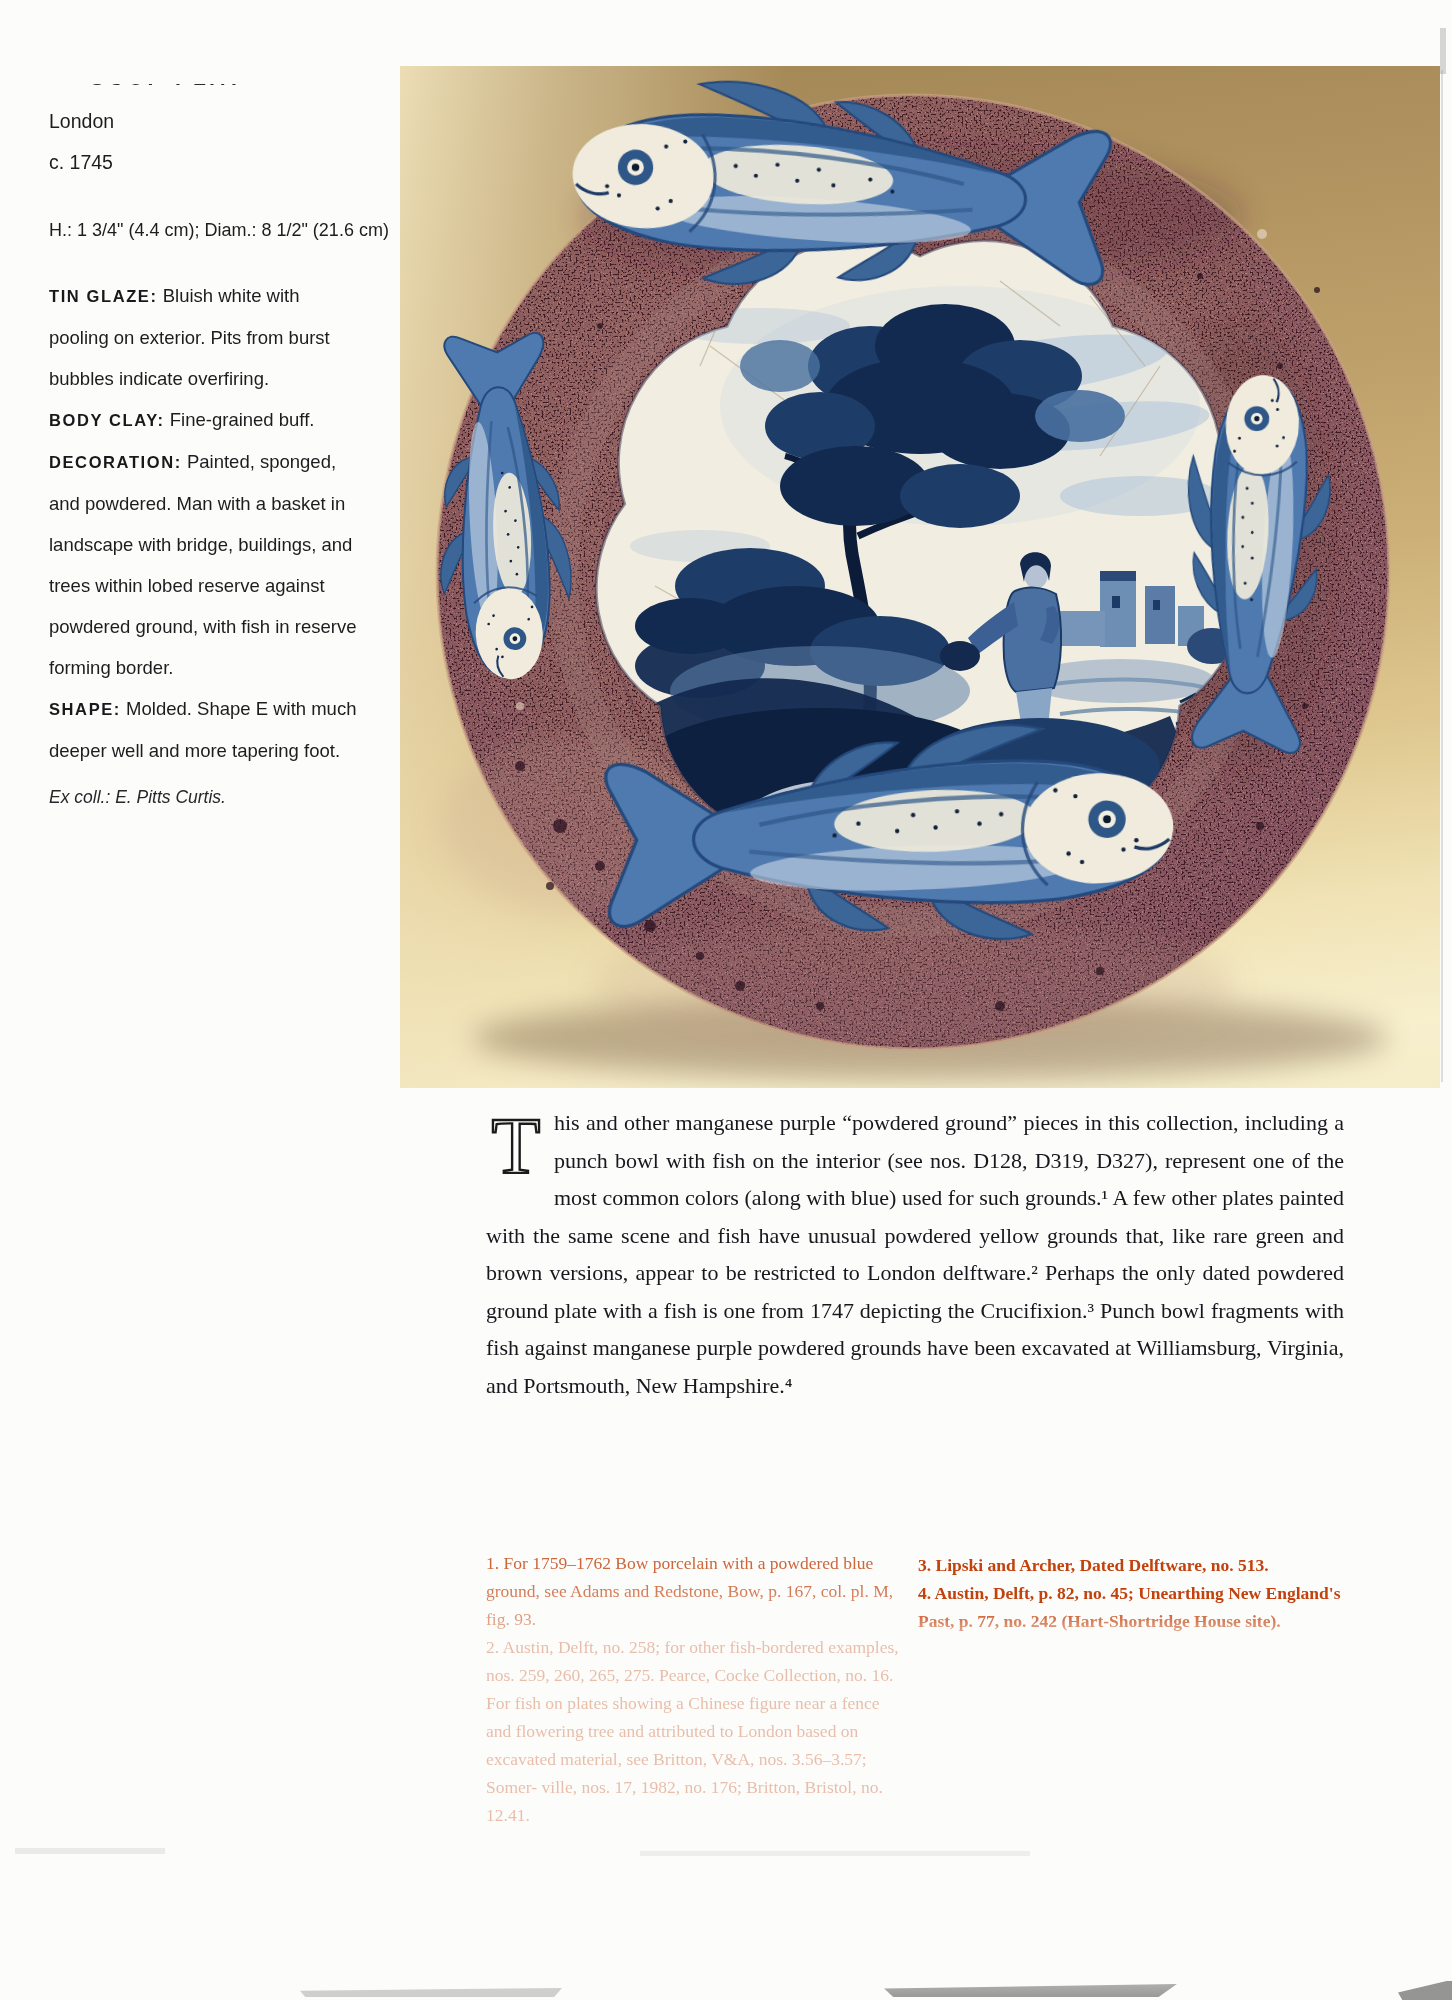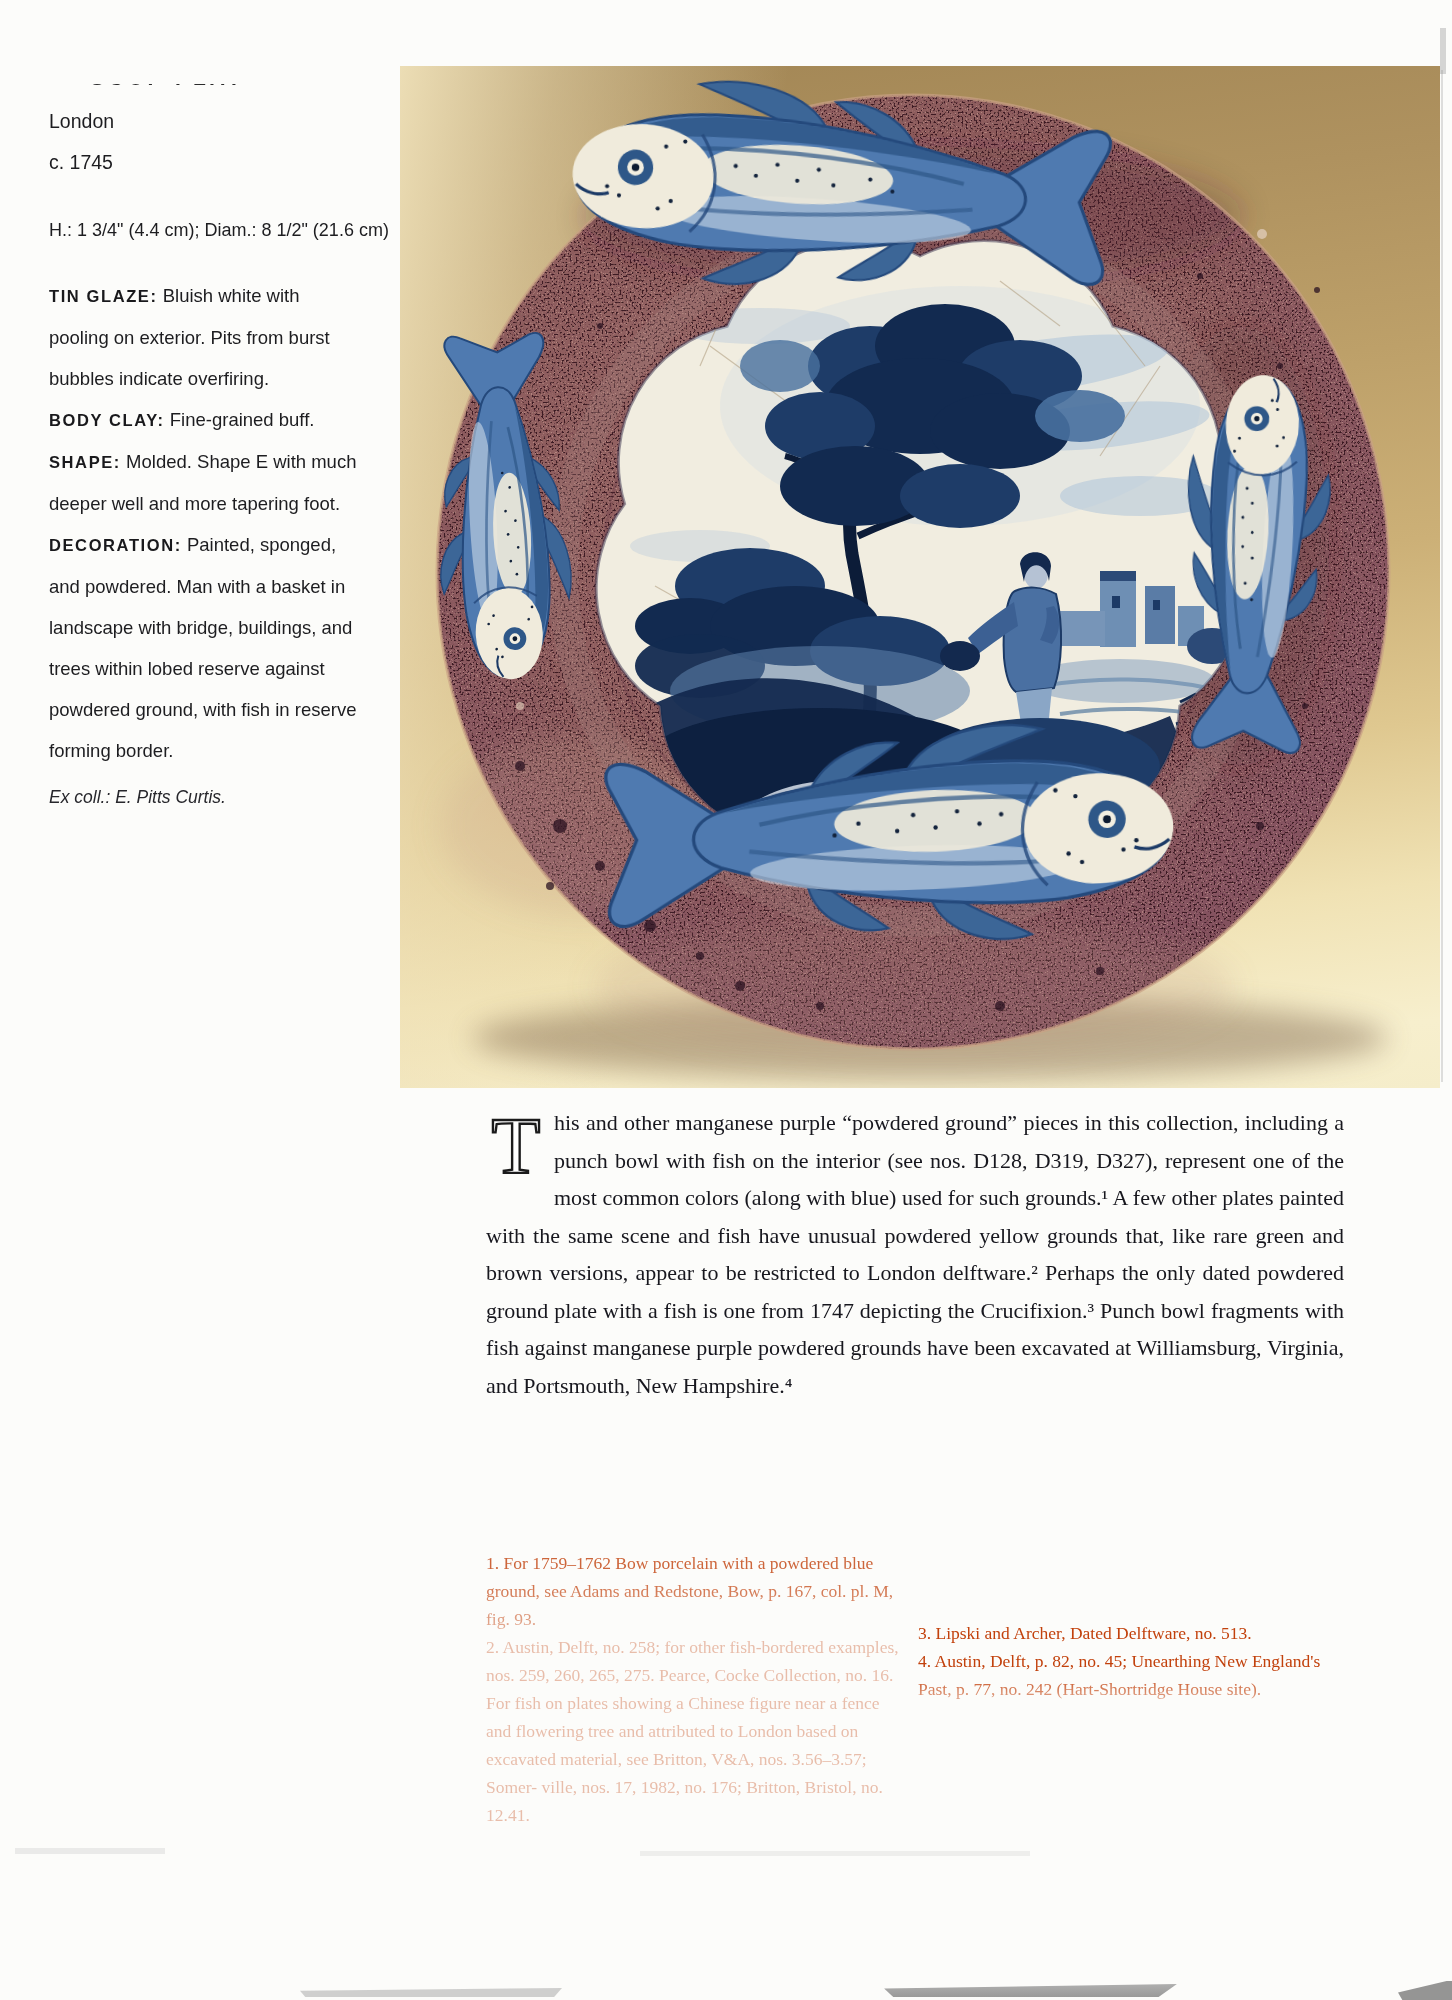--- a/index.html
+++ b/index.html
@@ -47,21 +47,21 @@
     color:#17171e;
   }
   .dropcap { float:left; width:56px; height:78px; margin:5px 10px 0 2px; }
 
   
   .fn {
     position:absolute; font-family:"Liberation Serif","DejaVu Serif",serif;
     font-size:17.5px; line-height:28px; color:#c2410c; text-align:left;
   }
   .fn-left  { left:486px; top:1549px; width:418px; }
-  .fn-right { left:918px; top:1619px; width:434px; }
+  .fn-right { left:918px; top:1551px; width:434px;font-weight:bold; }
   .fn p { margin:0; }
   .fn1 {
     opacity:.8;
     -webkit-mask-image:linear-gradient(#000 30%, rgba(0,0,0,.5));
             mask-image:linear-gradient(#000 30%, rgba(0,0,0,.5));
   }
   .fn2 { margin-top:10px; opacity:.33; filter:blur(.4px); }
   .fn4 {
     margin-top:12px;
     -webkit-mask-image:linear-gradient(#000 45%, rgba(0,0,0,.4));
@@ -89,22 +89,22 @@
     <div class="clipped-title">
       <span>SOUP PLATE</span>
     </div>
     <p class="cat-line cat-origin">London</p>
     <p class="cat-line">c. 1745</p>
     <p class="cat-line cat-dims">H.: 1 3/4" (4.4 cm); Diam.: 8 1/2" (21.6 cm)</p>
 
     <div class="cat-fields">
       <p class="cat-field"><span class="cat-label">TIN GLAZE:</span><span> Bluish white with pooling on exterior. Pits from burst bubbles indicate overfiring.</span></p>
       <p class="cat-field"><span class="cat-label">BODY CLAY:</span><span> Fine-grained buff.</span></p>
+      <p class="cat-field"><span class="cat-label">DECORATION:</span><span> Painted, sponged, and powdered. Man with a basket in landscape with bridge, buildings, and trees within lobed reserve against powdered ground, with fish in reserve forming border.</span></p>
       <p class="cat-field"><span class="cat-label">SHAPE:</span><span> Molded. Shape E with much deeper well and more tapering foot.</span></p>
-      <p class="cat-field"><span class="cat-label">DECORATION:</span><span> Painted, sponged, and powdered. Man with a basket in landscape with bridge, buildings, and trees within lobed reserve against powdered ground, with fish in reserve forming border.</span></p>
     </div>
 
     <p class="ex-coll">Ex coll.: E. Pitts Curtis.</p>
   </div>
 
   <div class="photo">
     <svg width="1040" height="1022" viewBox="0 0 1040 1022">
       <defs>
         <radialGradient id="plateGrad" cx="45%" cy="38%" r="72%">
           <stop offset="0%" stop-color="#9a6a68"></stop>

